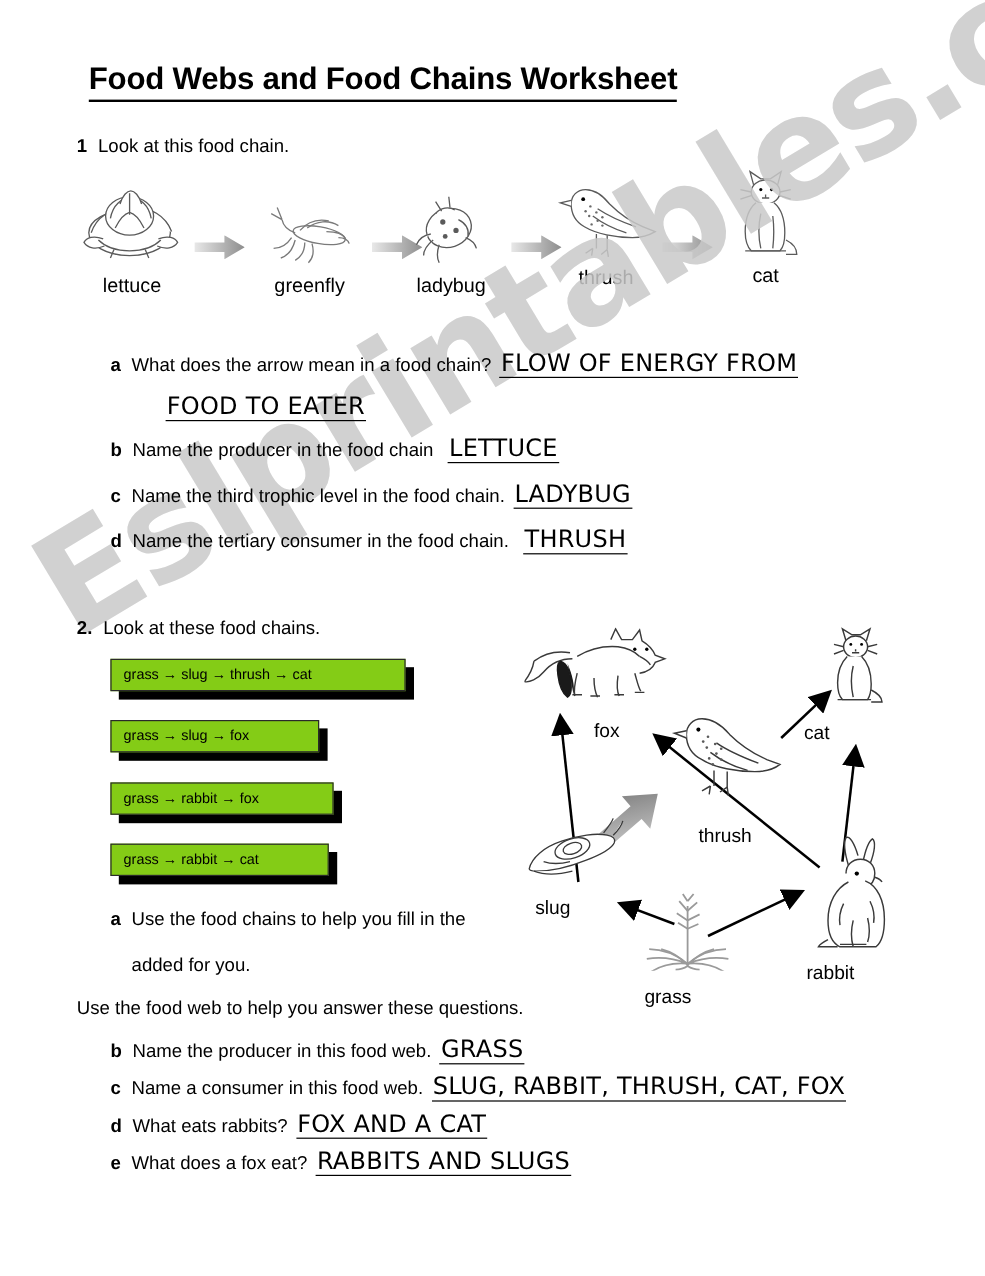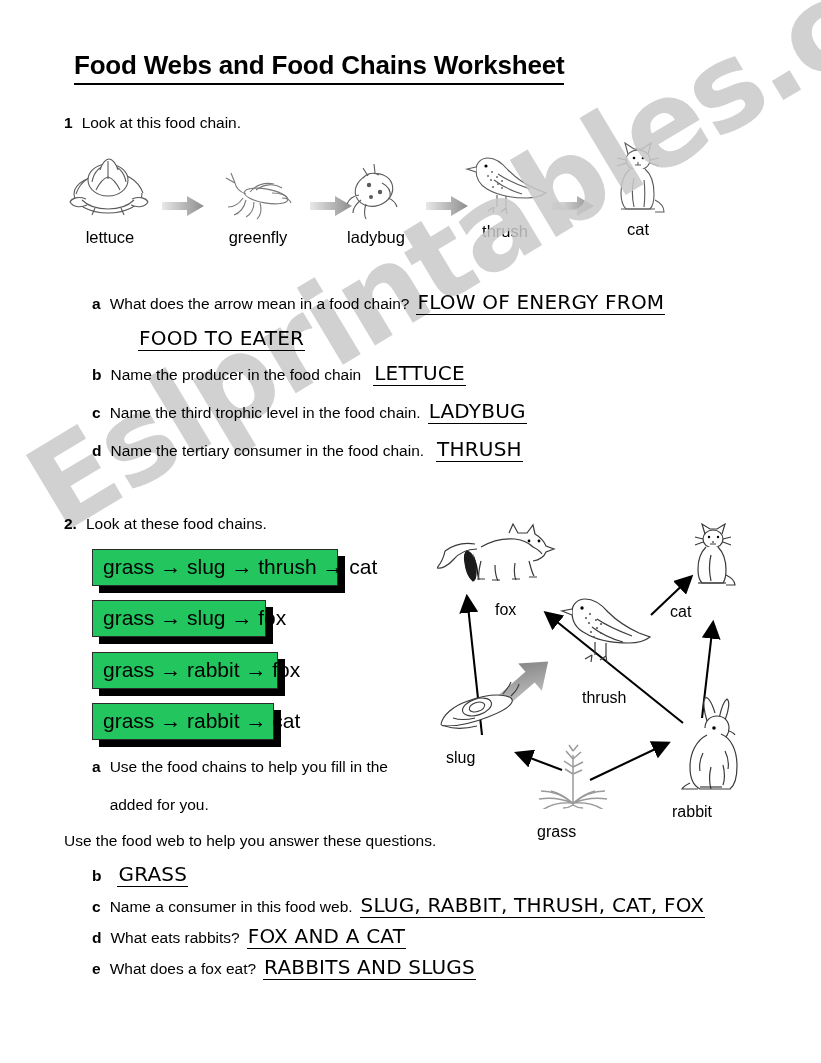--- a/index.html
+++ b/index.html
@@ -99,24 +99,24 @@
   .chain-arrow {
     position: absolute;
     width: 42px;
     height: 20px;
     top: 44px;
   }
 
   
   .chainbox {
     position: absolute;
-    background: #22c55e;
+    background: #84cc16;
     border: 1.4px solid #2a2a2a;
     box-shadow: 7px 7px 0 0 #000000;
-    font-size: 21px;
+    font-size: 12px;
     padding: 5px 10px 6px 10px;
     white-space: nowrap;
     z-index: 6;
   }
 
   
   #foodweb {
     position: absolute;
     left: 425px;
     top: 515px;
@@ -467,20 +467,21 @@
         <br>
         <span>added for you.</span>
       </span>
     </div>
   </div>
 
   <div class="para" style="left:64px; top:831px;">Use the food web to help you answer these questions.</div>
 
   <div class="qrow" style="left:92px; top:864px;">
     <span class="qlabel">b</span>
+    <span class="qtext">Name the producer in this food web.</span>
     <span class="answer">GRASS</span>
   </div>
 
   <div class="qrow" style="left:92px; top:895px;">
     <span class="qlabel">c</span>
     <span class="qtext">Name a consumer in this food web.</span>
     <span class="answer">SLUG, RABBIT, THRUSH, CAT, FOX</span>
   </div>
 
   <div class="qrow" style="left:92px; top:926px;">

